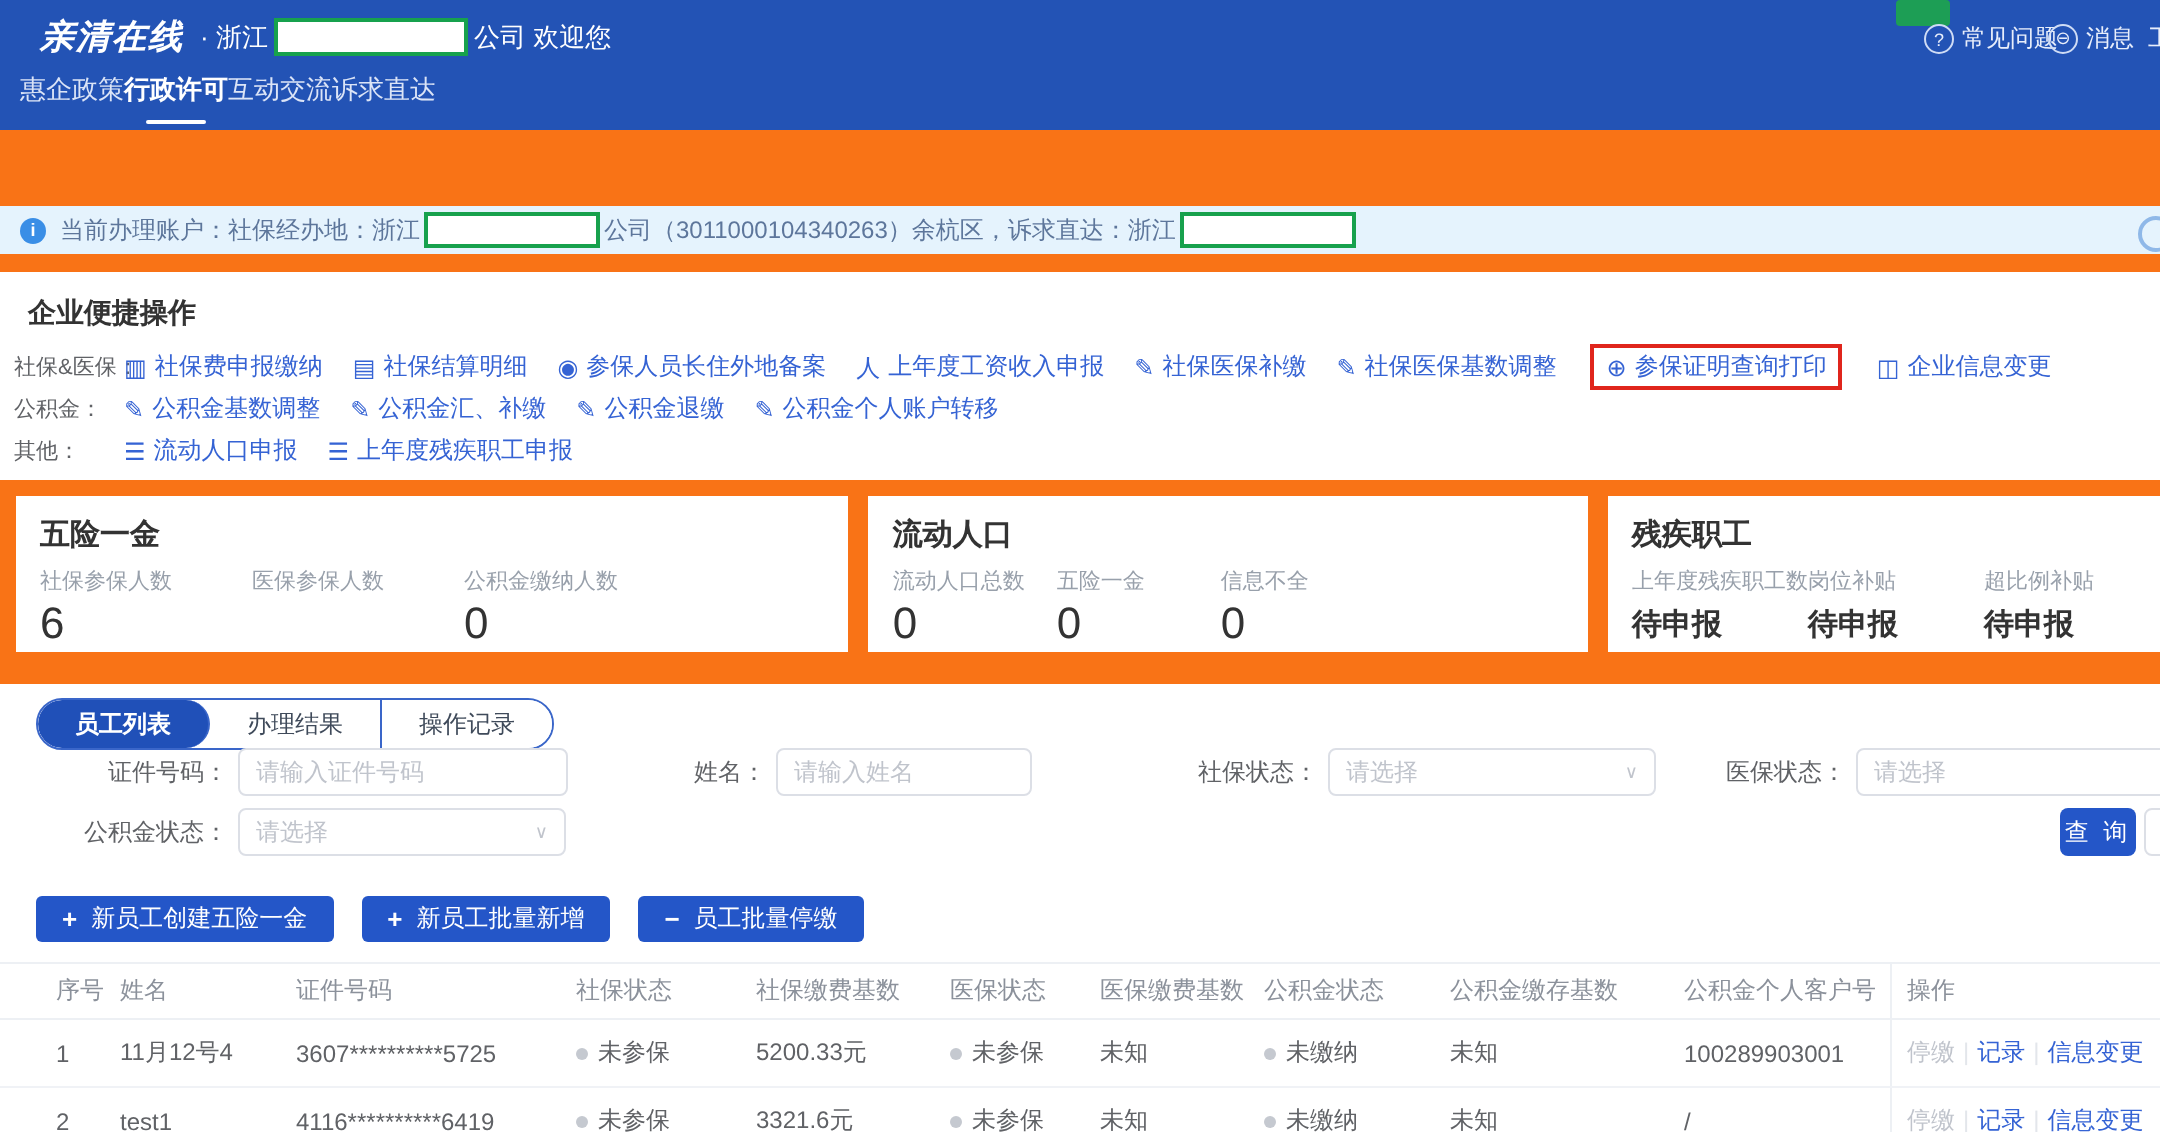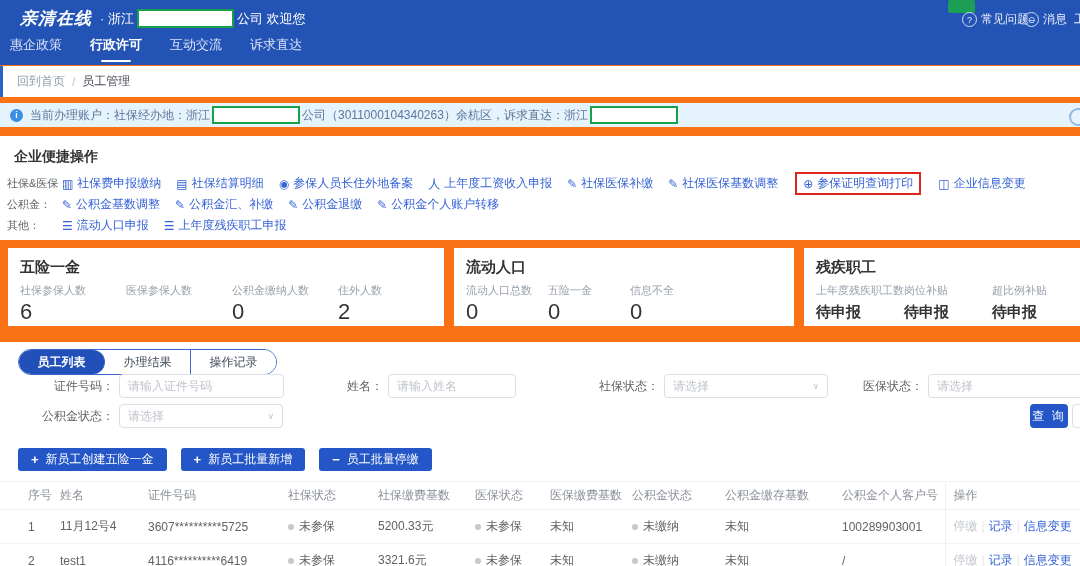--- a/index.html
+++ b/index.html
@@ -8,21 +8,21 @@
 
   
   .topbar{position:absolute;top:0;left:0;width:100%;height:65px;background:#2353b5;color:#fff;}
   .tb-row1{position:absolute;top:7px;left:20px;display:flex;align-items:center;font-size:13px;white-space:nowrap;}
   .logo{font-size:17px;font-weight:bold;font-style:italic;letter-spacing:1px;margin-right:8px;}
   .redact{display:inline-block;width:93px;height:15px;background:#fff;border:2px solid #17a14d;margin:0 3px;}
   .green-badge{position:absolute;top:0;left:948px;width:27px;height:13px;background:#1d9e55;border-radius:2px;}
   .tb-link{position:absolute;top:11px;display:flex;align-items:center;gap:4px;font-size:12px;color:#e8eefb;cursor:pointer;white-space:nowrap;}
   .faq{left:962px;} .msgs{left:1024px;} .sliver{left:1074px;}
   .ring{display:inline-flex;align-items:center;justify-content:center;width:13px;height:13px;border:1px solid #cfdcf5;border-radius:50%;font-size:9px;color:#e8eefb;}
-  .nav{position:absolute;top:36px;left:10px;display:flex;gap:28px;font-size:13px;font-family:Liberation Mono, monospace;}
+  .nav{position:absolute;top:36px;left:10px;display:flex;font-size:13px;font-family:Liberation Mono, monospace;}
   .nav-item{position:relative;color:#dbe4f7;cursor:pointer;padding-bottom:10px;}
   .nav-item.active{color:#fff;font-weight:bold;}
   .nav-item.active::after{content:"";position:absolute;left:50%;transform:translateX(-50%);bottom:2px;width:30px;height:2px;background:#fff;border-radius:1px;}
 
   
   .breadcrumb{position:absolute;top:66px;left:0;width:100%;height:31px;background:#fff;border-left:3px solid #2d62c5;display:flex;align-items:center;padding-left:14px;font-size:12px;box-sizing:border-box;}
   .crumb-home{color:#8f9bad;cursor:pointer;}
   .crumb-sep{color:#c0c4cc;margin:0 7px;}
   .crumb-cur{color:#454b54;}
 
@@ -112,25 +112,20 @@
     </span>
     <span class="tb-link sliver">工</span>
     <div class="nav">
         <span class="nav-item">惠企政策</span>
         <span class="nav-item active">行政许可</span>
         <span class="nav-item">互动交流</span>
         <span class="nav-item">诉求直达</span>
       </div>
   </div>
 
-  <div class="breadcrumb">
-    <span class="crumb-home">回到首页</span>
-    <span class="crumb-sep">/</span>
-    <span class="crumb-cur">员工管理</span>
-  </div>
 
   <div class="notice">
     <span class="info-icon">i</span>
     <span>当前办理账户：社保经办地：浙江</span>
     <span class="redact-sm"></span>
     <span>公司（3011000104340263）余杭区，诉求直达：浙江</span>
     <span class="redact-sm"></span>
     <span class="notice-corner"></span>
   </div>
 
@@ -218,24 +213,20 @@
           <div class="metric">
             <div class="metric-label">社保参保人数</div>
             <div class="metric-value">6</div>
           </div>
           <div class="metric">
             <div class="metric-label">医保参保人数</div>
           </div>
           <div class="metric">
             <div class="metric-label">公积金缴纳人数</div>
             <div class="metric-value">0</div>
-          </div>
-          <div class="metric">
-            <div class="metric-label">住外人数</div>
-            <div class="metric-value">2</div>
           </div>
         </div>
       </div>
       <div class="card c1">
         <div class="card-title">流动人口</div>
         <div class="metrics">
           <div class="metric">
             <div class="metric-label">流动人口总数</div>
             <div class="metric-value">0</div>
           </div>

